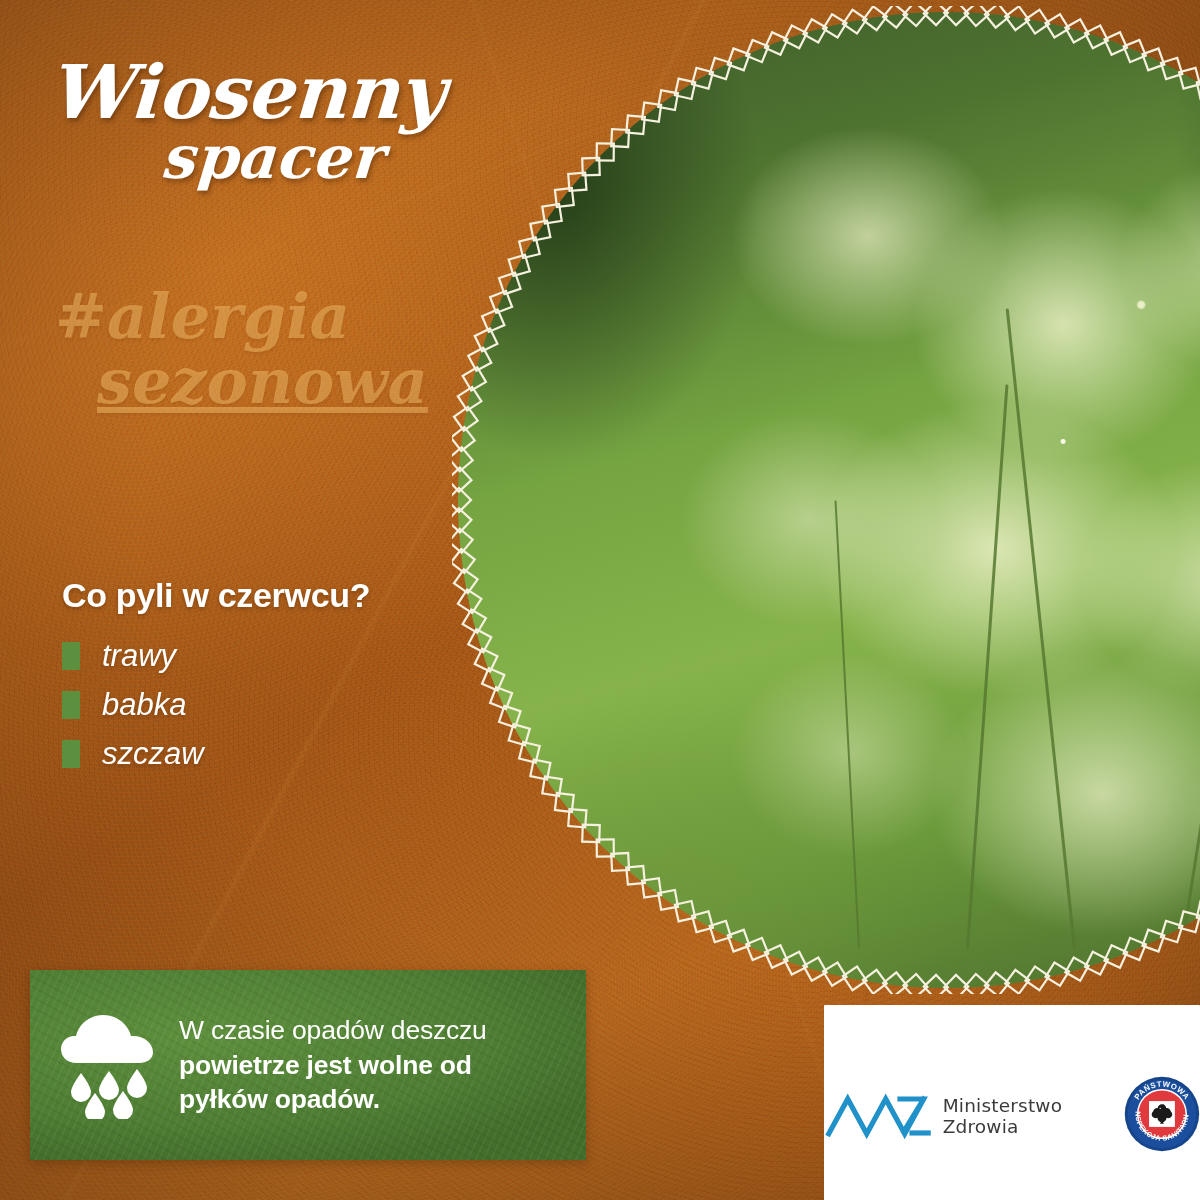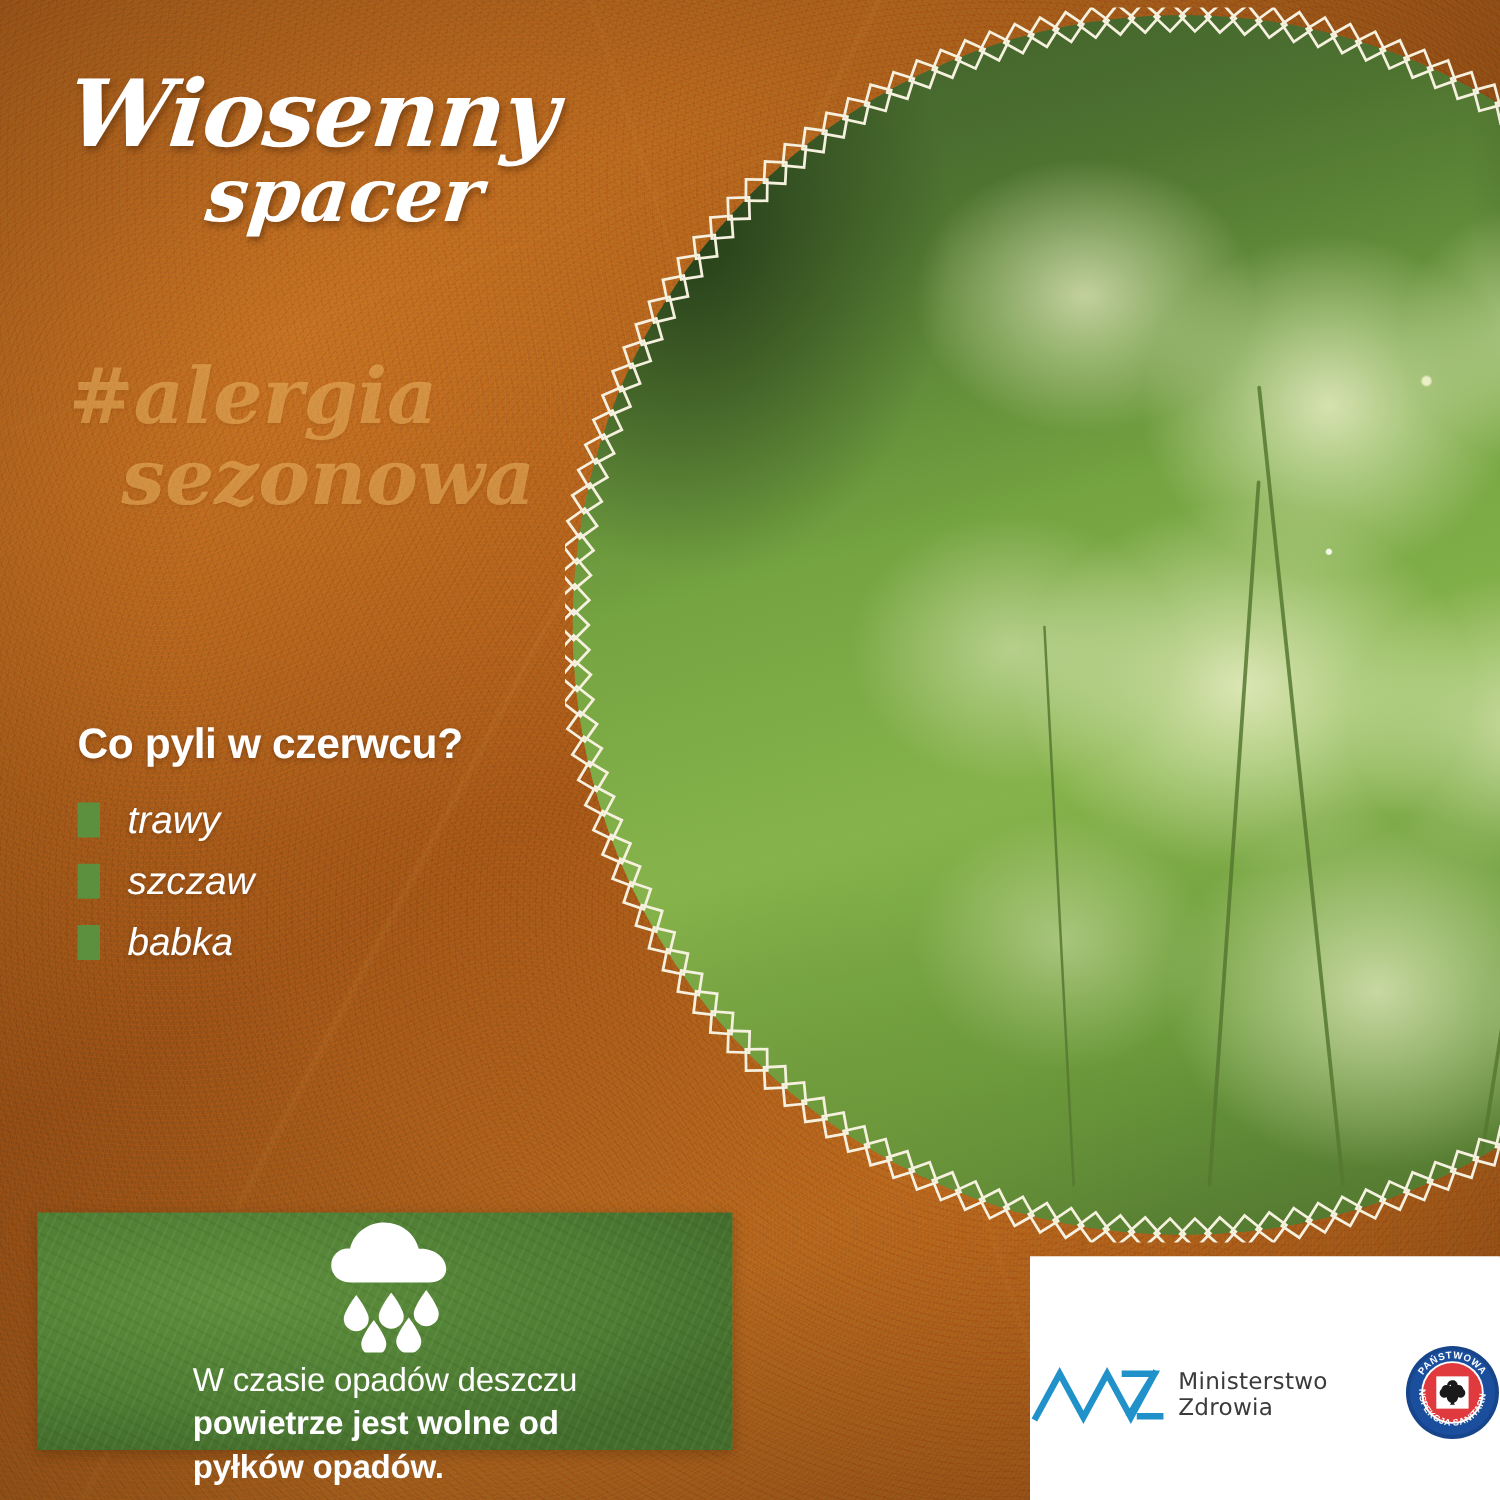--- a/index.html
+++ b/index.html
@@ -111,21 +111,21 @@
   
   .hashtag{
     position:absolute;left:55px;top:288px;width:430px;
     font-family:"DejaVu Serif", serif;
     font-style:italic;font-weight:700;
     color:rgba(243,190,106,.50);
     line-height:.95;
     text-shadow:0 2px 3px rgba(120,60,12,.18);
   }
   .hashtag .h1{display:block;font-size:62px;}
-  .hashtag .h2{display:block;font-size:62px;margin-left:42px;margin-top:6px;}
+  .hashtag .h2{display:block;font-size:62px;margin-left:42px;margin-top:6px;text-decoration:underline;}
 
   
   .list-head{
     position:absolute;left:62px;top:576px;
     color:#fff;font-size:34px;font-weight:700;letter-spacing:-.3px;
     font-family:"Liberation Sans", sans-serif;
     text-shadow:0 2px 4px rgba(60,26,4,.35);
   }
   .pollen-list{
     position:absolute;left:62px;top:632px;
@@ -145,21 +145,20 @@
 
   
   .tipbox{
     position:absolute;left:30px;top:970px;width:556px;height:190px;
     background:
       repeating-linear-gradient(115deg, rgba(255,255,255,.045) 0 2px, rgba(0,0,0,0) 2px 7px),
       repeating-linear-gradient(28deg, rgba(0,0,0,.05) 0 2px, rgba(0,0,0,0) 2px 9px),
       radial-gradient(ellipse 80% 70% at 30% 35%, #5d8f3c 0%, #4e7d33 65%, #426d2b 100%);
     display:flex;align-items:center;
     box-shadow:0 3px 10px rgba(50,24,4,.28);
-    flex-direction:column;
   }
   .tip-icon{flex:0 0 auto;margin-left:27px;margin-right:18px;}
   .tip-text{
     color:#fff;font-size:26.5px;line-height:1.30;
     letter-spacing:-.2px;
   }
   .tip-text .b{font-weight:700;}
 
   
   .logo-panel{
@@ -377,25 +376,25 @@
   </div>
 
   <div class="list-head">Co pyli w czerwcu?</div>
   <ul class="pollen-list">
     <li>
       <span class="bullet"></span>
       <span class="pollen-label">trawy</span>
     </li>
     <li>
       <span class="bullet"></span>
-      <span class="pollen-label">szczaw</span>
+      <span class="pollen-label">babka</span>
     </li>
     <li>
       <span class="bullet"></span>
-      <span class="pollen-label">babka</span>
+      <span class="pollen-label">szczaw</span>
     </li>
   </ul>
 
   <div class="tipbox">
     <div class="tip-icon">
       <svg width="104" height="112" viewBox="0 0 104 112">
         <path d="M20 56 C9 56 4 49 4 42 C4 34 11 28 19 29 C22 16 34 8 46 8
                  C60 8 71 17 74 29 C86 28 96 36 96 45 C96 52 90 56 82 56 Z" fill="#ffffff"></path>
         <path d="M24 66 C24 66 34 79 34 85 a10 10 0 0 1-20 0 C14 79 24 66 24 66 Z" fill="#fff"></path>
         <path d="M52 64 C52 64 62 77 62 83 a10 10 0 0 1-20 0 C42 77 52 64 52 64 Z" fill="#fff"></path>

